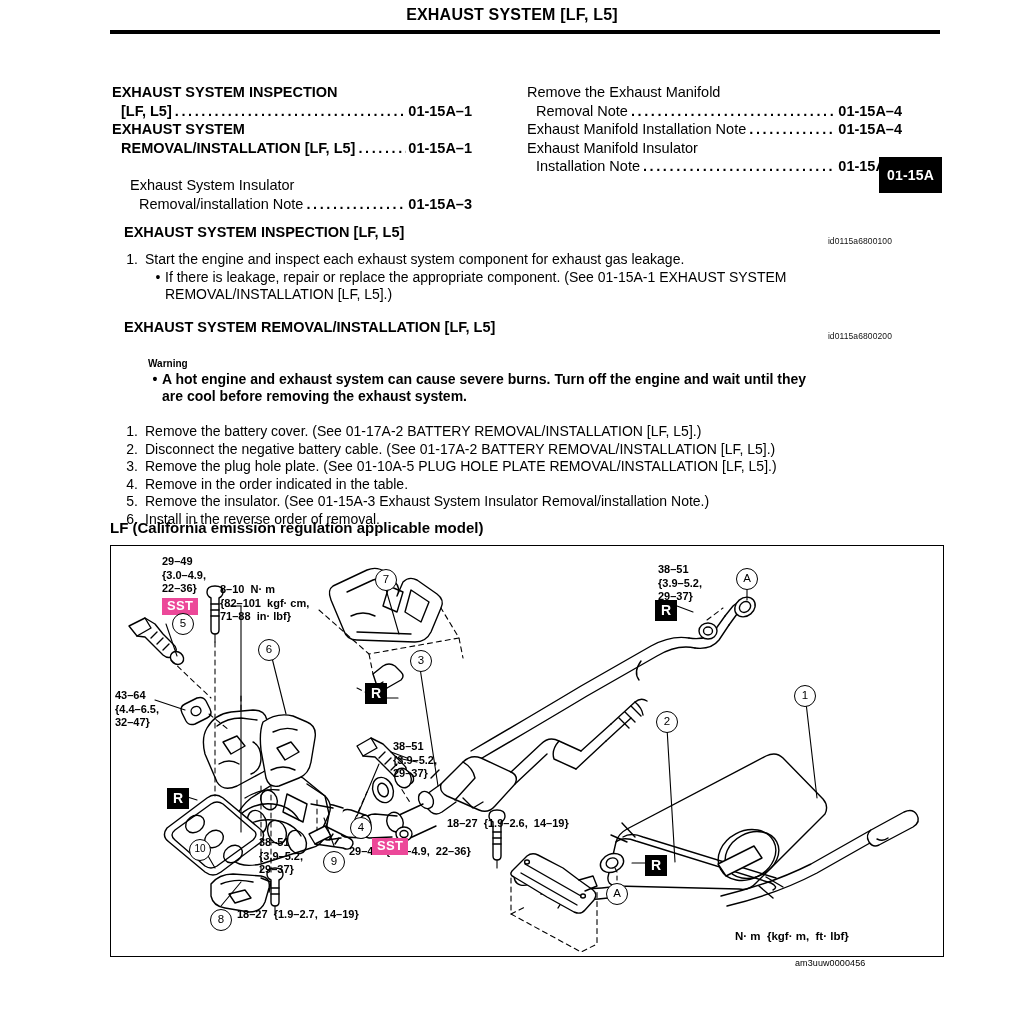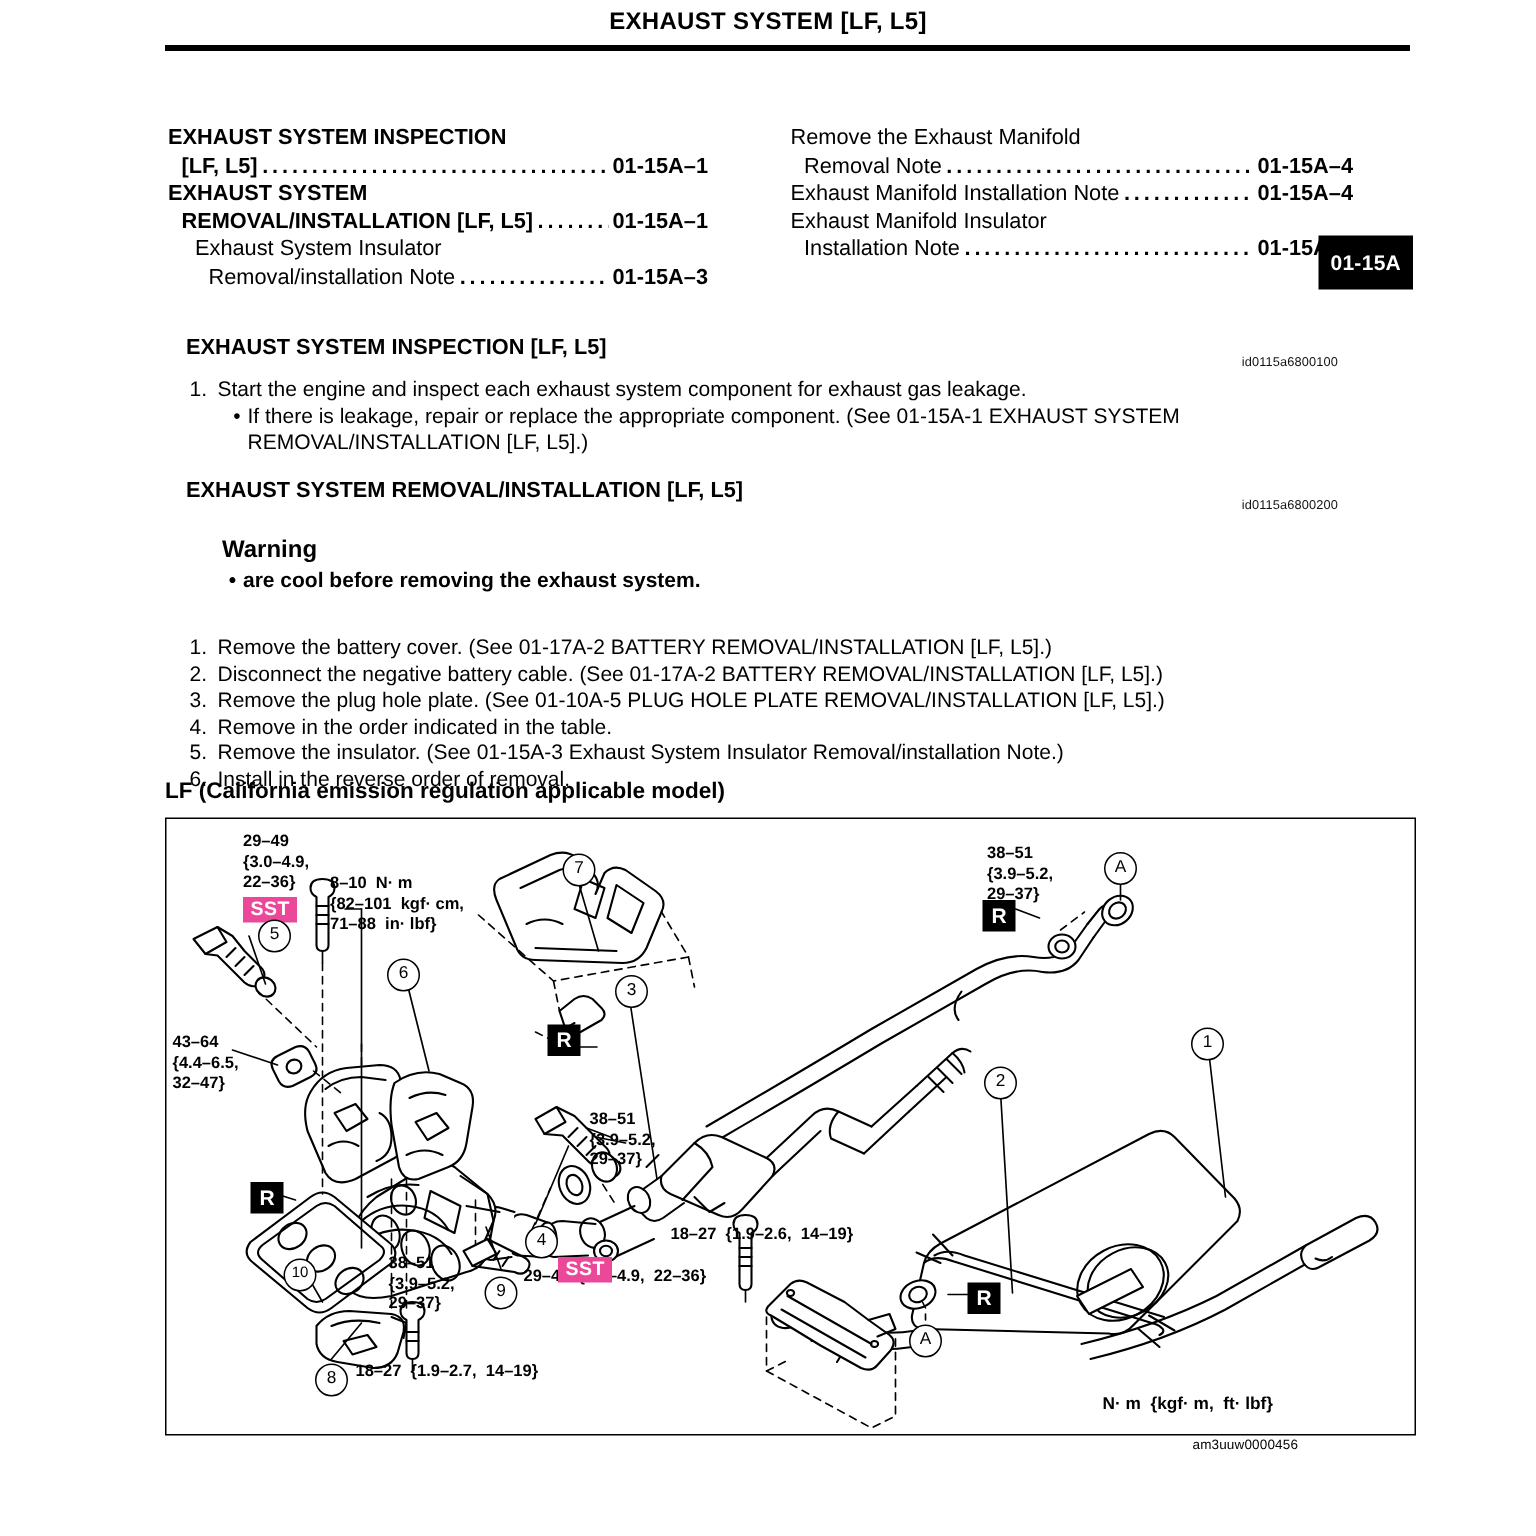--- a/index.html
+++ b/index.html
@@ -36,21 +36,21 @@
   .toc-col.right{left:415px;width:375px;}
   .toc-row{display:flex;align-items:flex-start;white-space:nowrap;}
   .toc-row .txt{flex:0 0 auto;}
   .toc-row .dots{
     flex:1 1 auto;overflow:hidden;white-space:nowrap;
     font-weight:bold;letter-spacing:2.6px;margin:0 2px 0 3px;
   }
   .toc-row .pg{flex:0 0 auto;font-weight:bold;}
   .b{font-weight:bold;}
   .i1{padding-left:9px;}
-  .i2{padding-left:18px;}
+  .i2{padding-left:18px;margin-top:19px;}
   .i3{padding-left:27px;}
 
   
   .tab{
     position:absolute;left:879px;top:157px;width:63px;height:36px;
     background:#000;color:#fff;font-weight:bold;font-size:14px;
     display:flex;align-items:center;justify-content:center;letter-spacing:.2px;
   }
 
   
@@ -61,21 +61,21 @@
   .numlist{position:absolute;left:118px;font-size:14px;line-height:17.6px;}
   .numlist .li{display:flex;}
   .numlist .li .n{width:20px;flex:0 0 20px;text-align:right;padding-right:7px;}
   .numlist .li .t{flex:1 1 auto;}
 
   .bullet{display:flex;}
   .bullet .d{flex:0 0 14px;text-align:center;}
   .bullet .t{flex:1 1 auto;}
 
   .warnblk{position:absolute;left:148px;top:358px;width:760px;font-size:14px;}
-  .warnblk .wt{font-weight:bold;font-size:16px;margin-bottom:2px;}
+  .warnblk .wt{font-weight:bold;font-size:10px;margin-bottom:2px;}
   .warnblk .wb{font-weight:bold;line-height:17.4px;}
 
   .subhead{position:absolute;left:110px;top:519px;font-weight:bold;font-size:15px;white-space:nowrap;}
 
   
   .figbox{
     position:absolute;left:110px;top:545px;width:832px;height:410px;
     border:1.5px solid #000;background:#fff;
   }
   .fig{position:absolute;inset:0;}
@@ -180,20 +180,21 @@
   </div>
 
   <div class="h2" style="top:319px;">EXHAUST SYSTEM REMOVAL/INSTALLATION [LF, L5]</div>
   <div class="idcode" style="top:331px;">id0115a6800200</div>
 
   <div class="warnblk">
     <div class="wt">Warning</div>
     <div class="bullet wb">
       <div class="d">•</div>
       <div class="t">
+        <div>A hot engine and exhaust system can cause severe burns. Turn off the engine and wait until they</div>
         <div>are cool before removing the exhaust system.</div>
       </div>
     </div>
   </div>
 
   <div class="numlist" id="removal-steps" style="top:423px;width:800px;">
       <div class="li">
         <div class="n">1.</div>
         <div class="t">Remove the battery cover. (See 01-17A-2 BATTERY REMOVAL/INSTALLATION [LF, L5].)</div>
       </div>

